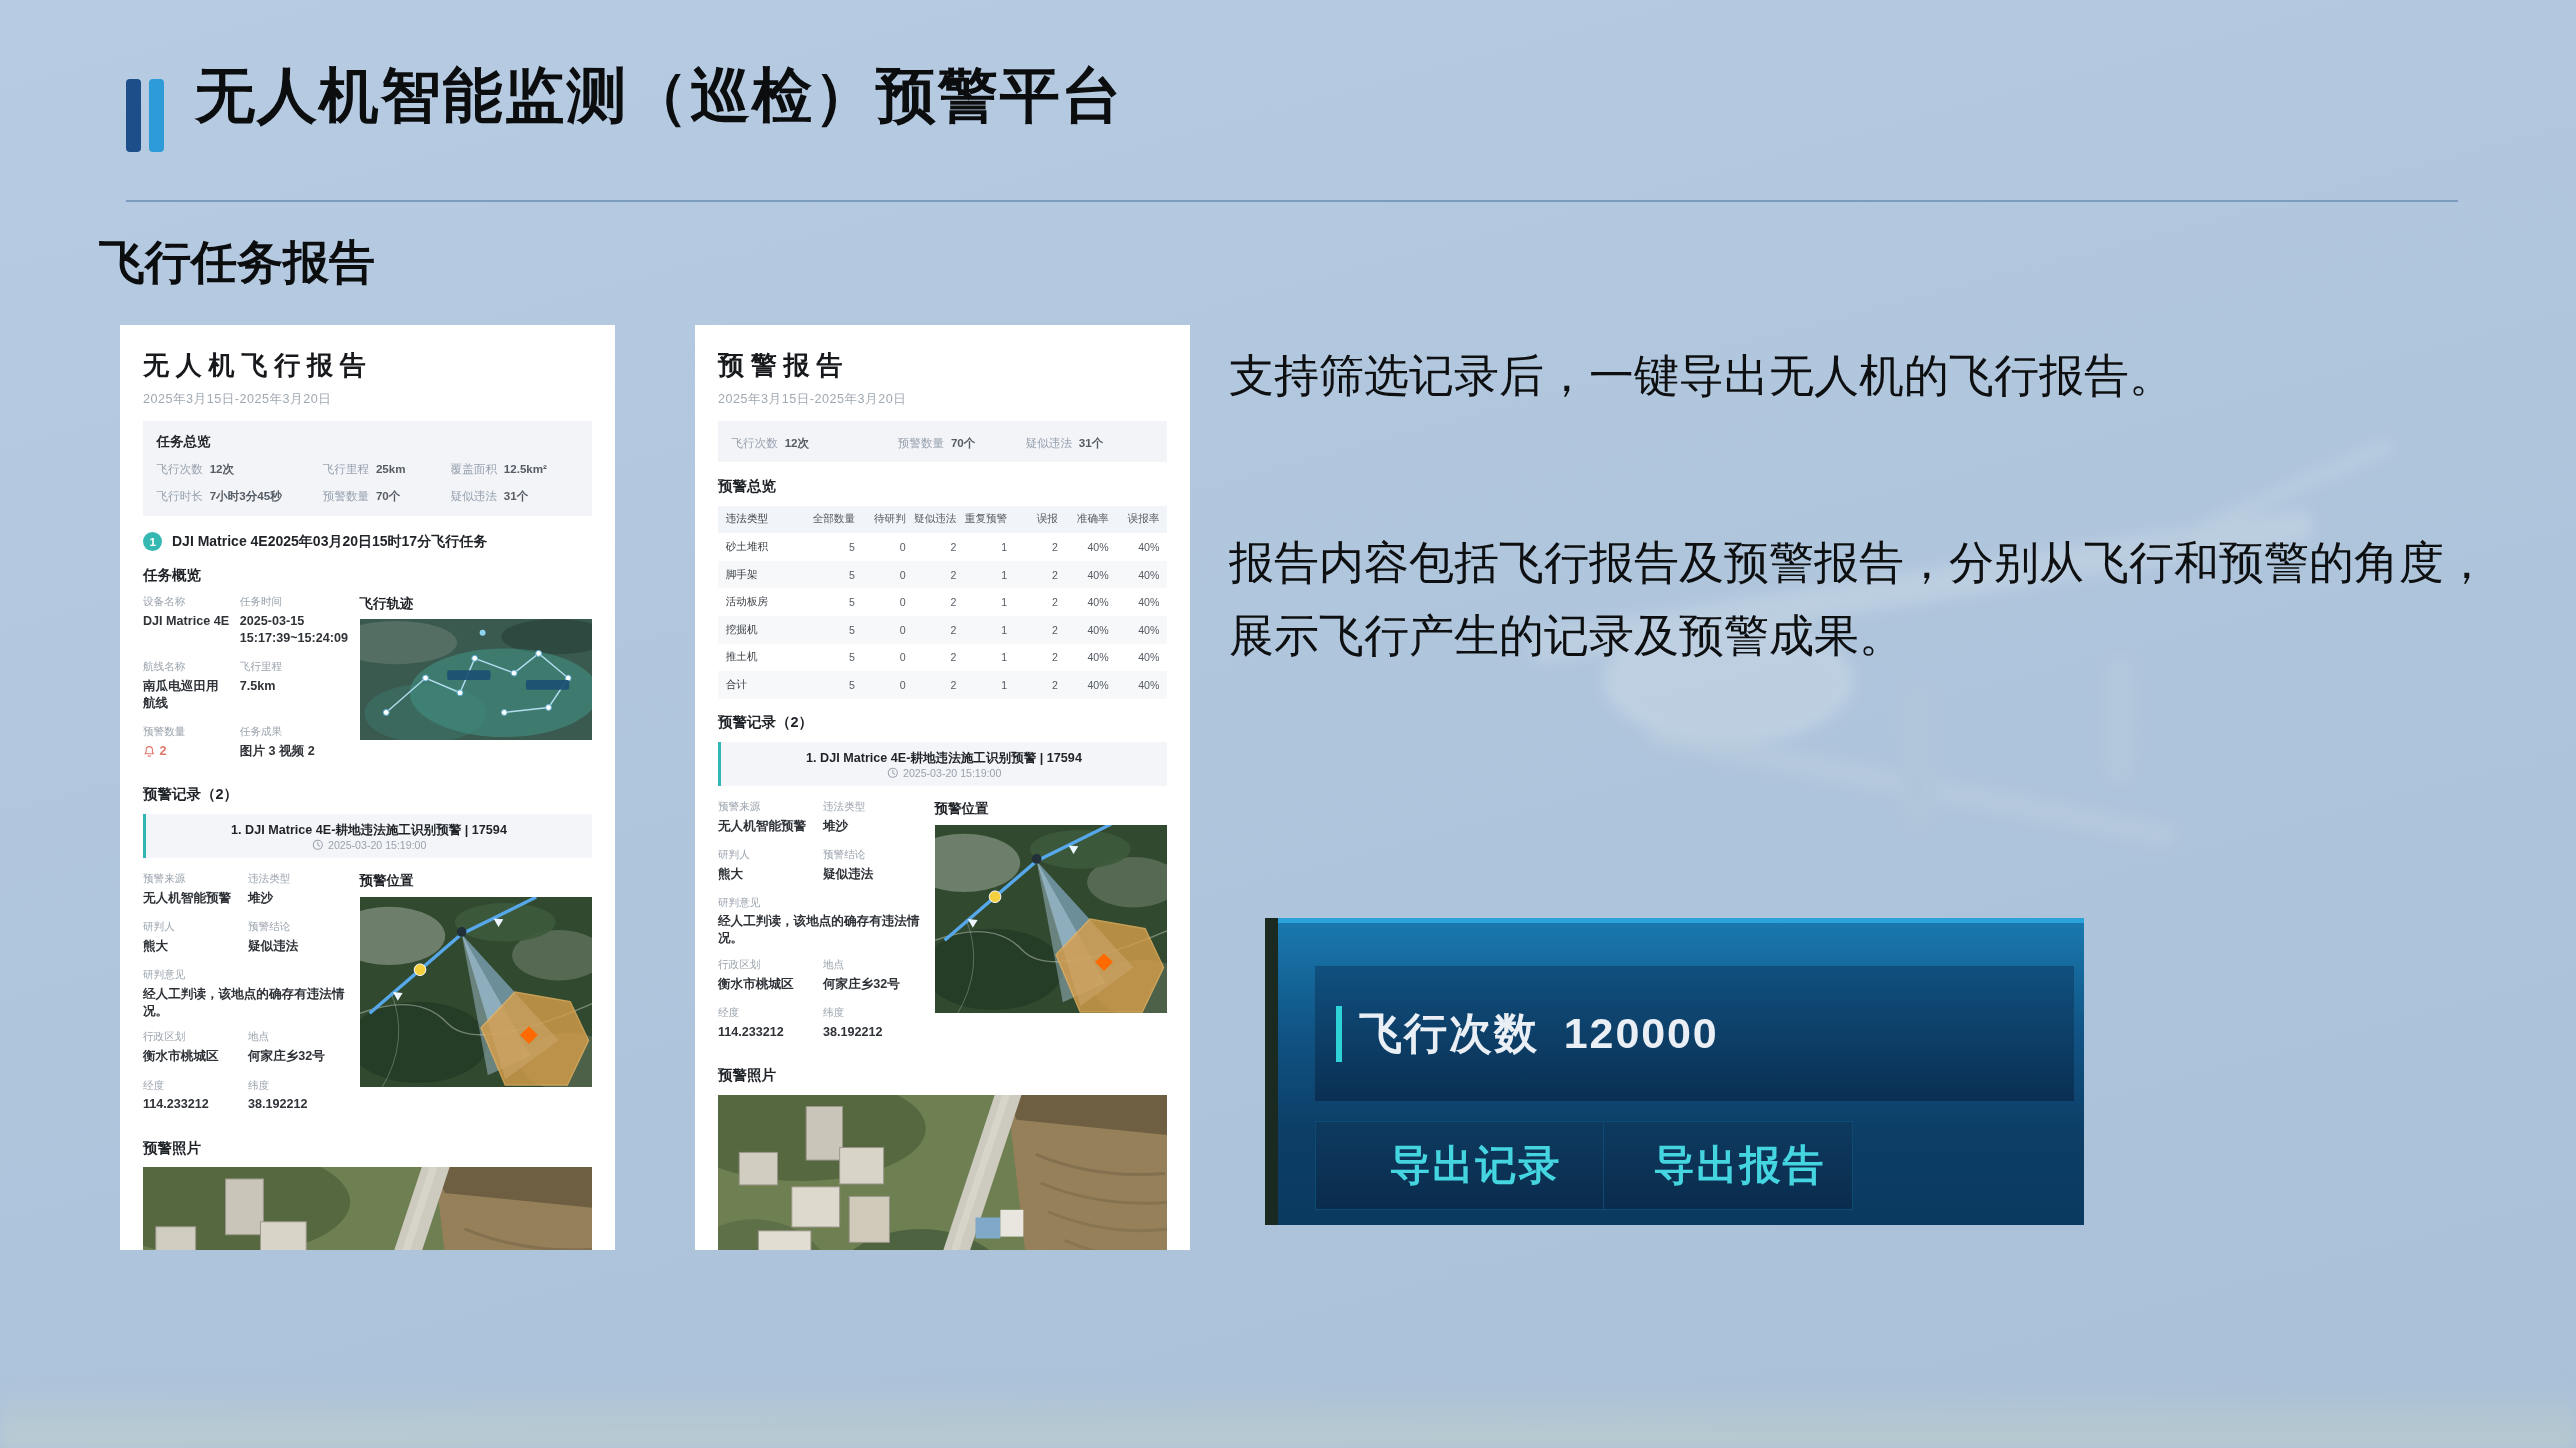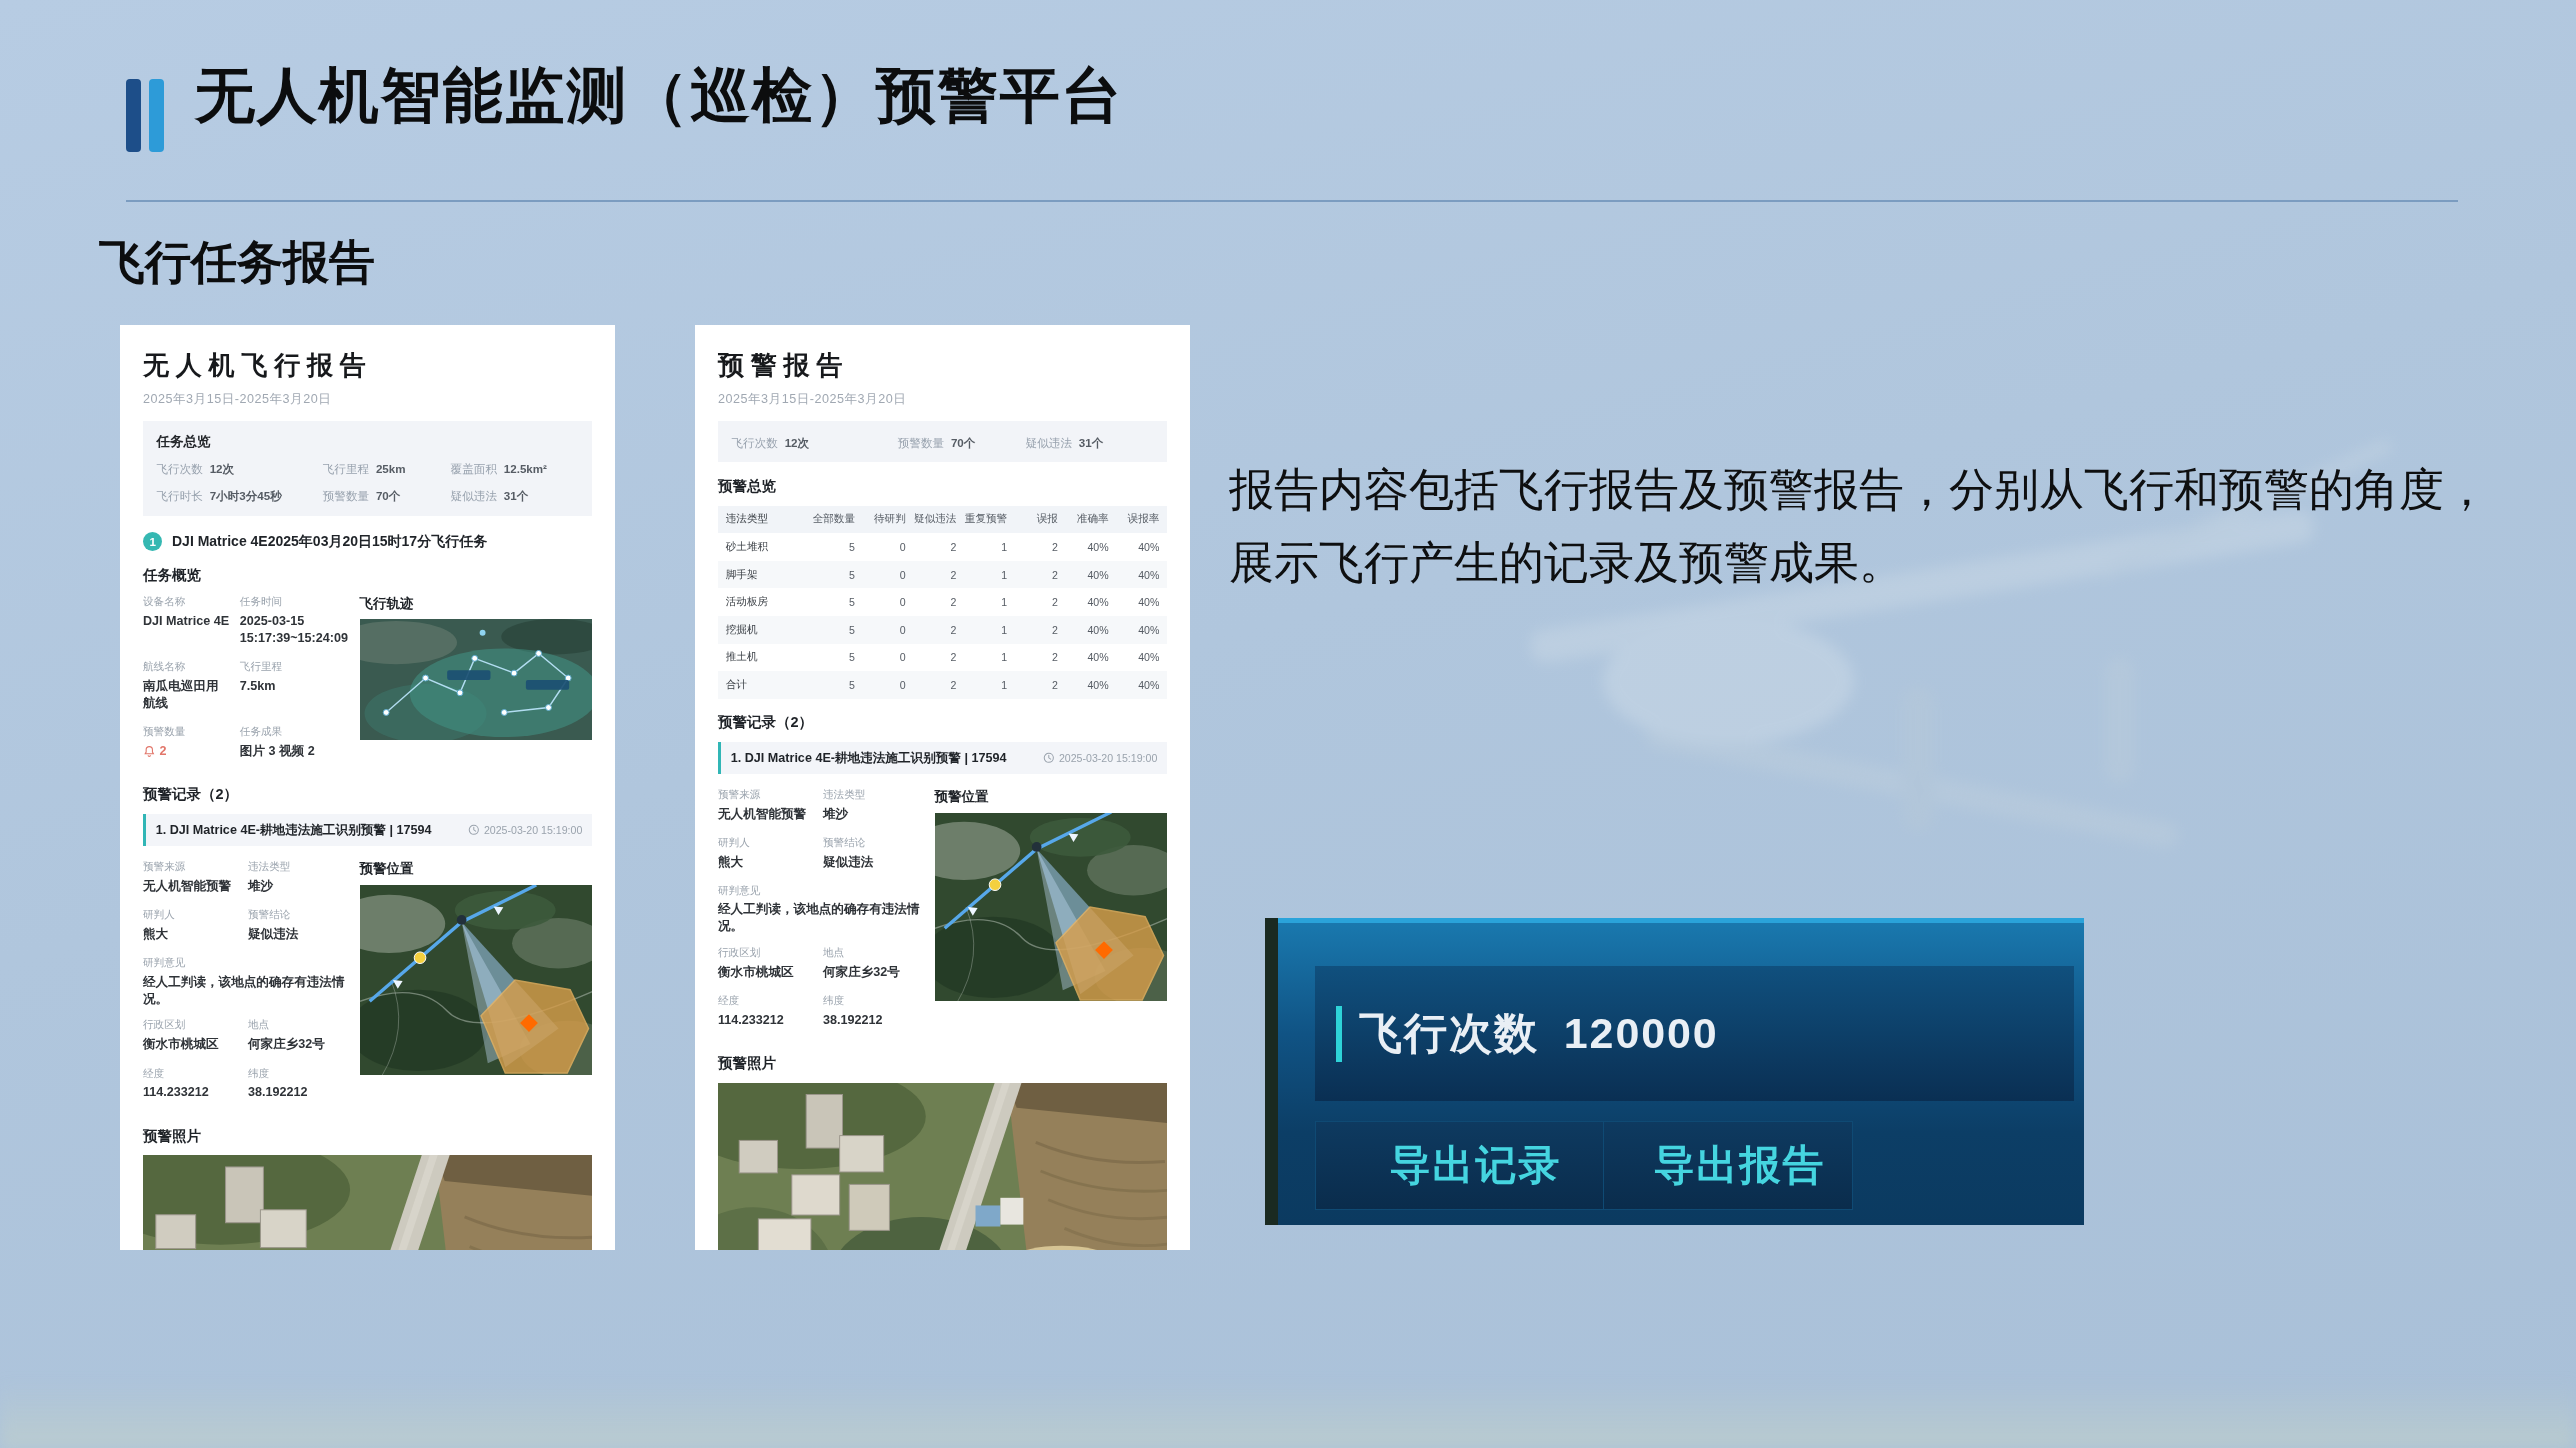--- a/index.html
+++ b/index.html
@@ -54,21 +54,21 @@
   .pair{margin-bottom:10.6px;}
   .plabel{font-size:10.6px;color:#9aa3ad;margin-bottom:3.9px;}
   .pvalue{font-size:12.6px;font-weight:600;color:#2f3338;line-height:1.35;}
   .pvalue.alert{color:#e2766a;display:flex;align-items:center;gap:3.9px;}
   .pvalue.alert svg{width:12.6px;height:12.6px;}
   .map-label{font-size:13.5px;font-weight:700;color:#1f2328;margin-bottom:6.8px;}
   .map{width:100%;display:block;background:#31492f;}
   .opinion-label{font-size:10.6px;color:#9aa3ad;margin:1.9px 0 3.9px;}
   .opinion{font-size:12.6px;font-weight:600;color:#2f3338;margin-bottom:10.6px;}
   .rec-head{display:flex;justify-content:space-between;align-items:center;background:#f3f5f9;
-    border-left:3.9px solid #31b6b6;padding:7.7px 9.7px;margin:3.9px 0 13.5px;}
+    border-left:3.9px solid #31b6b6;padding:7.7px 9.7px;margin:3.9px 0 13.5px;flex-direction:column;}
   .rh-title{font-size:12.6px;font-weight:700;color:#1f2328;}
   .rh-time{font-size:10.6px;color:#9aa3ad;display:flex;gap:4.8px;align-items:center;white-space:nowrap;}
   .rh-time svg{width:11.6px;height:11.6px;}
   .photo{width:100%;display:block;margin-top:3.9px;}
   
   .wtable{margin-top:3.9px;}
   .trow{display:flex;align-items:center;padding:6.8px 7.7px;font-size:10.6px;}
   .thead{background:#f1f4f8;color:#98a2ae;}
   .tbody .trow:nth-child(even){background:#f6f8fa;}
   .tc{flex:1;text-align:right;color:#565c64;}
@@ -196,20 +196,21 @@
 <div class="blade" style="left:2511px;height:599px;transform:rotate(-4deg);opacity:.6"></div>
 <div class="haze"></div>
 
 <div class="tbar tbar1"></div>
 <div class="tbar tbar2"></div>
 <div class="page-title">无人机智能监测（巡检）预警平台</div>
 <div class="sep"></div>
 <div class="subtitle">飞行任务报告</div>
 
 <div class="desc">
+  <p class="p1">支持筛选记录后，一键导出无人机的飞行报告。</p>
   <p class="p2">报告内容包括飞行报告及预警报告，分别从飞行和预警的角度，展示飞行产生的记录及预警成果。</p>
 </div>
 
 <div class="card card1">
   <div class="card-title">无人机飞行报告</div>
   <div class="card-date">2025年3月15日-2025年3月20日</div>
 
   <div class="statbox">
     <div class="sb-title">任务总览</div>
     <div class="igrid">

